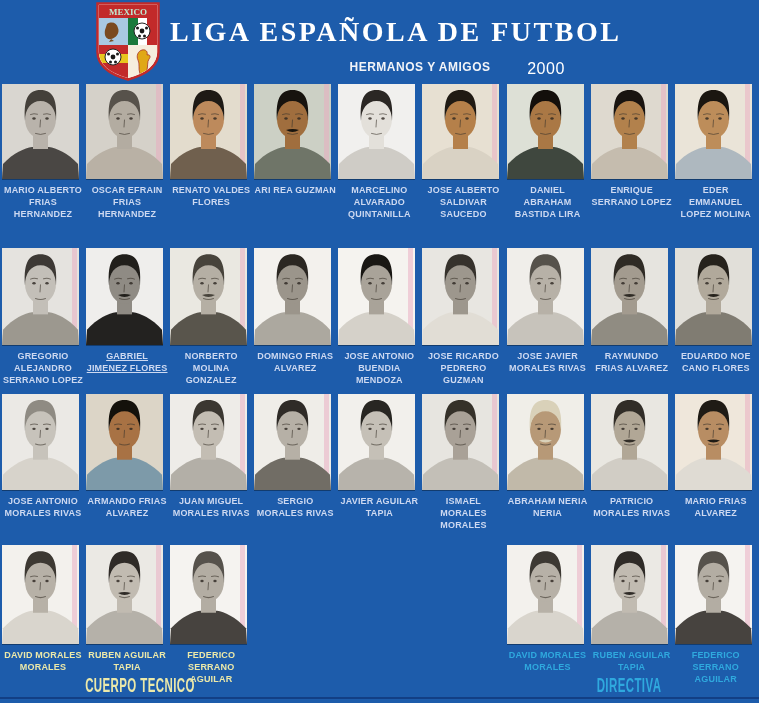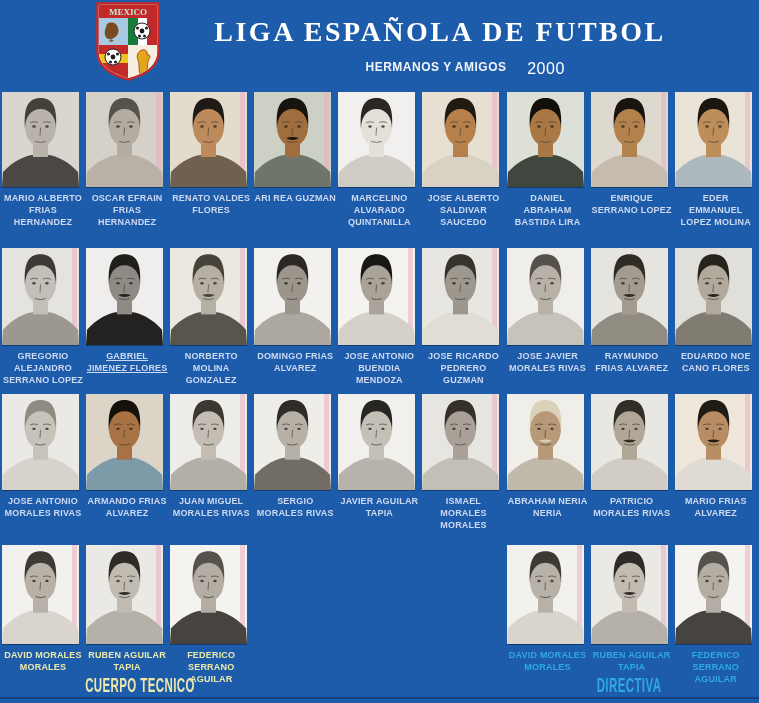--- a/index.html
+++ b/index.html
@@ -3,25 +3,25 @@
 <meta charset="utf-8">
 <style>
   html,body{margin:0;padding:0;}
   .page{
     position:relative;width:759px;height:703px;overflow:hidden;
     background:#1d5cab;font-family:"Liberation Sans",sans-serif;
   }
   
   .crest{position:absolute;left:96px;top:2px;width:64px;height:79px;}
   .title{
-    position:absolute;left:170px;top:16px;width:540px;text-align:center;
+    position:absolute;left:170px;top:16px;width:540px;text-align:left;
     font-family:"Liberation Serif",serif;font-weight:bold;font-size:28px;
     letter-spacing:2.5px;color:#ffffff;white-space:nowrap;
   }
-  .sub1{position:absolute;top:60px;left:316px;width:240px;text-align:center;
+  .sub1{position:absolute;top:60px;left:300px;width:240px;text-align:center;
     font-size:12px;font-weight:bold;color:#f2f4f8;letter-spacing:.5px;}
   .sub2{position:absolute;top:60px;left:516px;width:60px;text-align:center;
     font-size:16px;font-weight:normal;color:#ffffff;letter-spacing:.5px;}
   
   .row{position:absolute;left:0;width:757px;display:flex;padding-left:2px;}
   .cell{flex:0 0 auto;width:84.1px;}
   .photo{width:77px;background:#e8e6e2;box-shadow:0 1px 0 rgba(0,0,0,.35);}
   .photo svg{display:block;width:77px;height:100%;}
   .r1 .photo{height:95px;} .r2 .photo{height:97px;}
   .r3 .photo{height:96px;} .r4 .photo{height:99px;}
@@ -79,21 +79,21 @@
       <rect x="32" y="43" width="29" height="33" fill="#f6eede"></rect>
       <path d="M44,72 C42,66 44,62 42,58 C40,54 42,49 46,48 C50,47 52,50 51,53 C54,52 55,55 53,57 C51,60 52,64 51,68 C50,71 48,73 44,72 Z" fill="#e0a818" stroke="#a8332a" stroke-width="0.8"></path>
     </g>
     <text x="32" y="13" text-anchor="middle" font-size="9" font-weight="bold" font-family="Liberation Serif, serif" fill="#bfe8d0">MEXICO</text>
   </svg>
 
   <div class="title">LIGA ESPAÑOLA DE FUTBOL</div>
   <div class="sub1">HERMANOS Y AMIGOS</div>
   <div class="sub2">2000</div>
 
-  <div class="row r1" id="row-0" style="top:92px">
+  <div class="row r1" id="row-0" style="top:84px">
       <div class="cell">
     <div class="photo">
       <svg viewBox="0 0 77 95" preserveAspectRatio="none">
         <rect class="p-bg" x="0" y="0" width="77" height="95" fill="#d9d6d0"></rect>
         <rect class="p-scan" x="70" y="0" width="5" height="95" opacity="0.5" fill="none"></rect>
         <path class="p-shirt" d="M0,95 L1,80 C11,69 23,64 30,63 L47,63 C54,64 66,69 76,80 L77,95 Z" fill="#4a4744"></path>
         <rect class="p-neck" x="31" y="50" width="15" height="15" fill="#b9b3ab"></rect>
         <ellipse class="p-head" cx="38.5" cy="35" rx="15.5" ry="19.5" fill="#b9b3ab"></ellipse>
         <path class="p-hair" d="M23,37 C21,11 29,6 38.5,6 C48,6 56,11 54,37 C54,25 48,17 38.5,17 C29,17 23,25 23,37 Z" fill="#44403a"></path>
         <g class="p-features">

